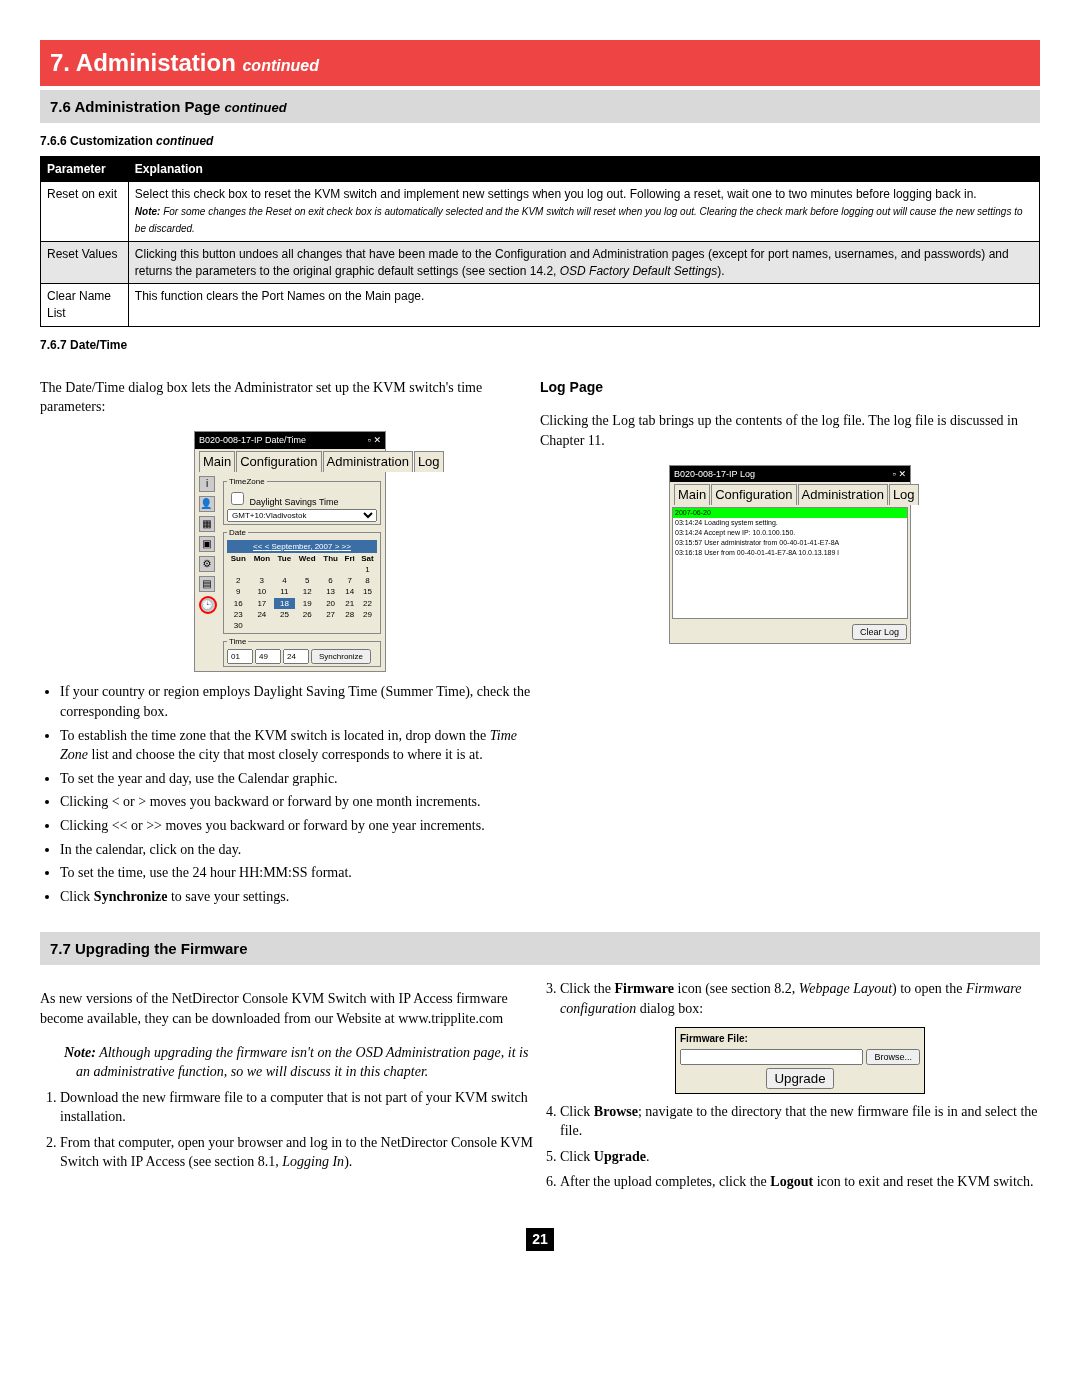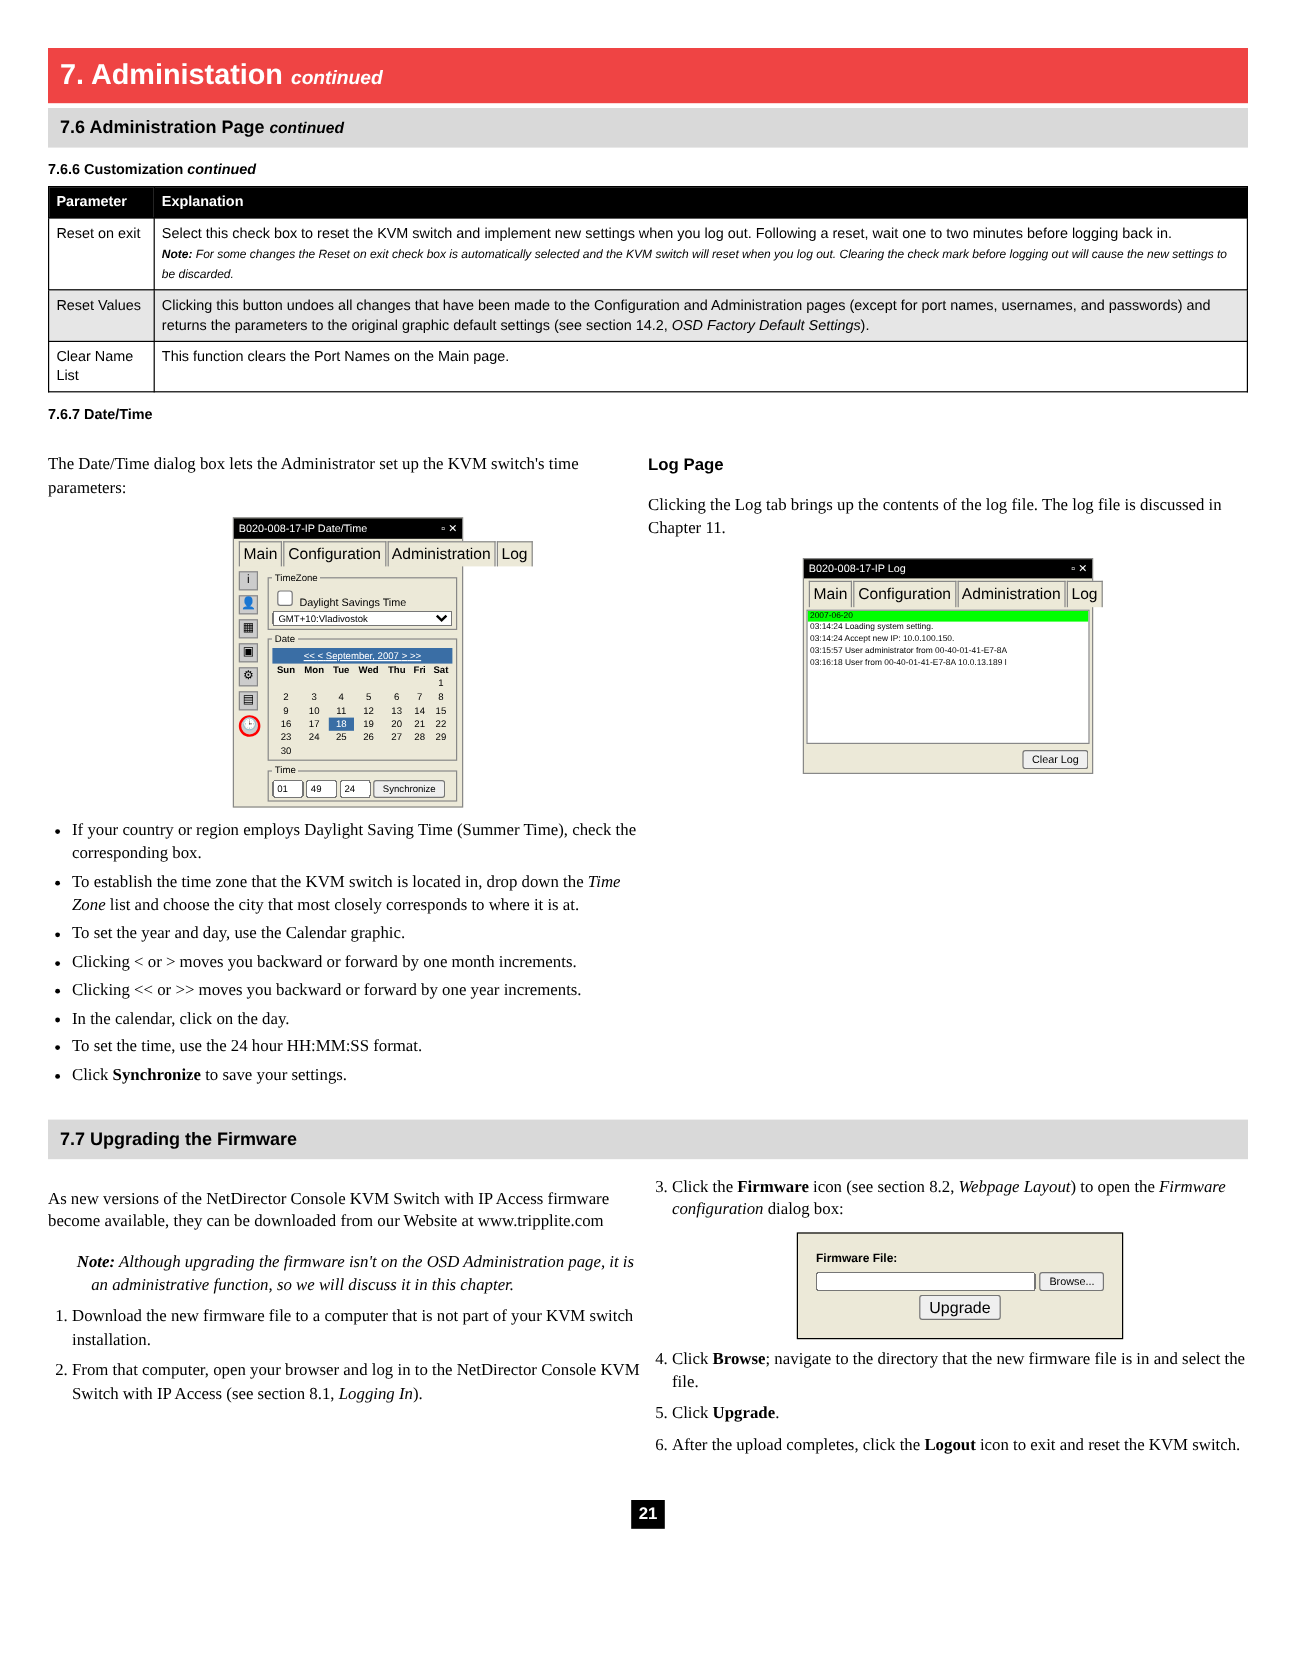--- a/index.html
+++ b/index.html
@@ -103,21 +103,21 @@
   }
   .log-list { background:#fff; border:1px solid #888; height:110px; overflow:hidden; margin:2px; font-size:7px;}
   .log-list .green { background:#0f0; }
   .log-list div { padding:0 2px; }
   .log-foot { text-align:right; padding:3px; }
   .log-foot button { font-size:9px; }
 
   
   .fw-box {
     width:240px; border:1px solid #000; background:#ece9d8;
-    font-family: Arial, sans-serif; font-size:10px; margin:8px auto; padding:15px;
+    font-family: Arial, sans-serif; font-size:10px; margin:8px auto; padding:4px;
   }
   .fw-box label { font-weight:bold; }
   .fw-row { display:flex; gap:3px; margin:3px 0;}
   .fw-row input[type=text] { flex:1; font-size:9px;}
   .fw-row button { font-size:9px; }
   .fw-center { text-align:center; }
 
   .page-num { background:#000; color:#fff; font-family:Arial,sans-serif; font-weight:bold; width:28px; text-align:center; margin:30px auto 0; padding:2px 0;}
 </style>
 </head>

